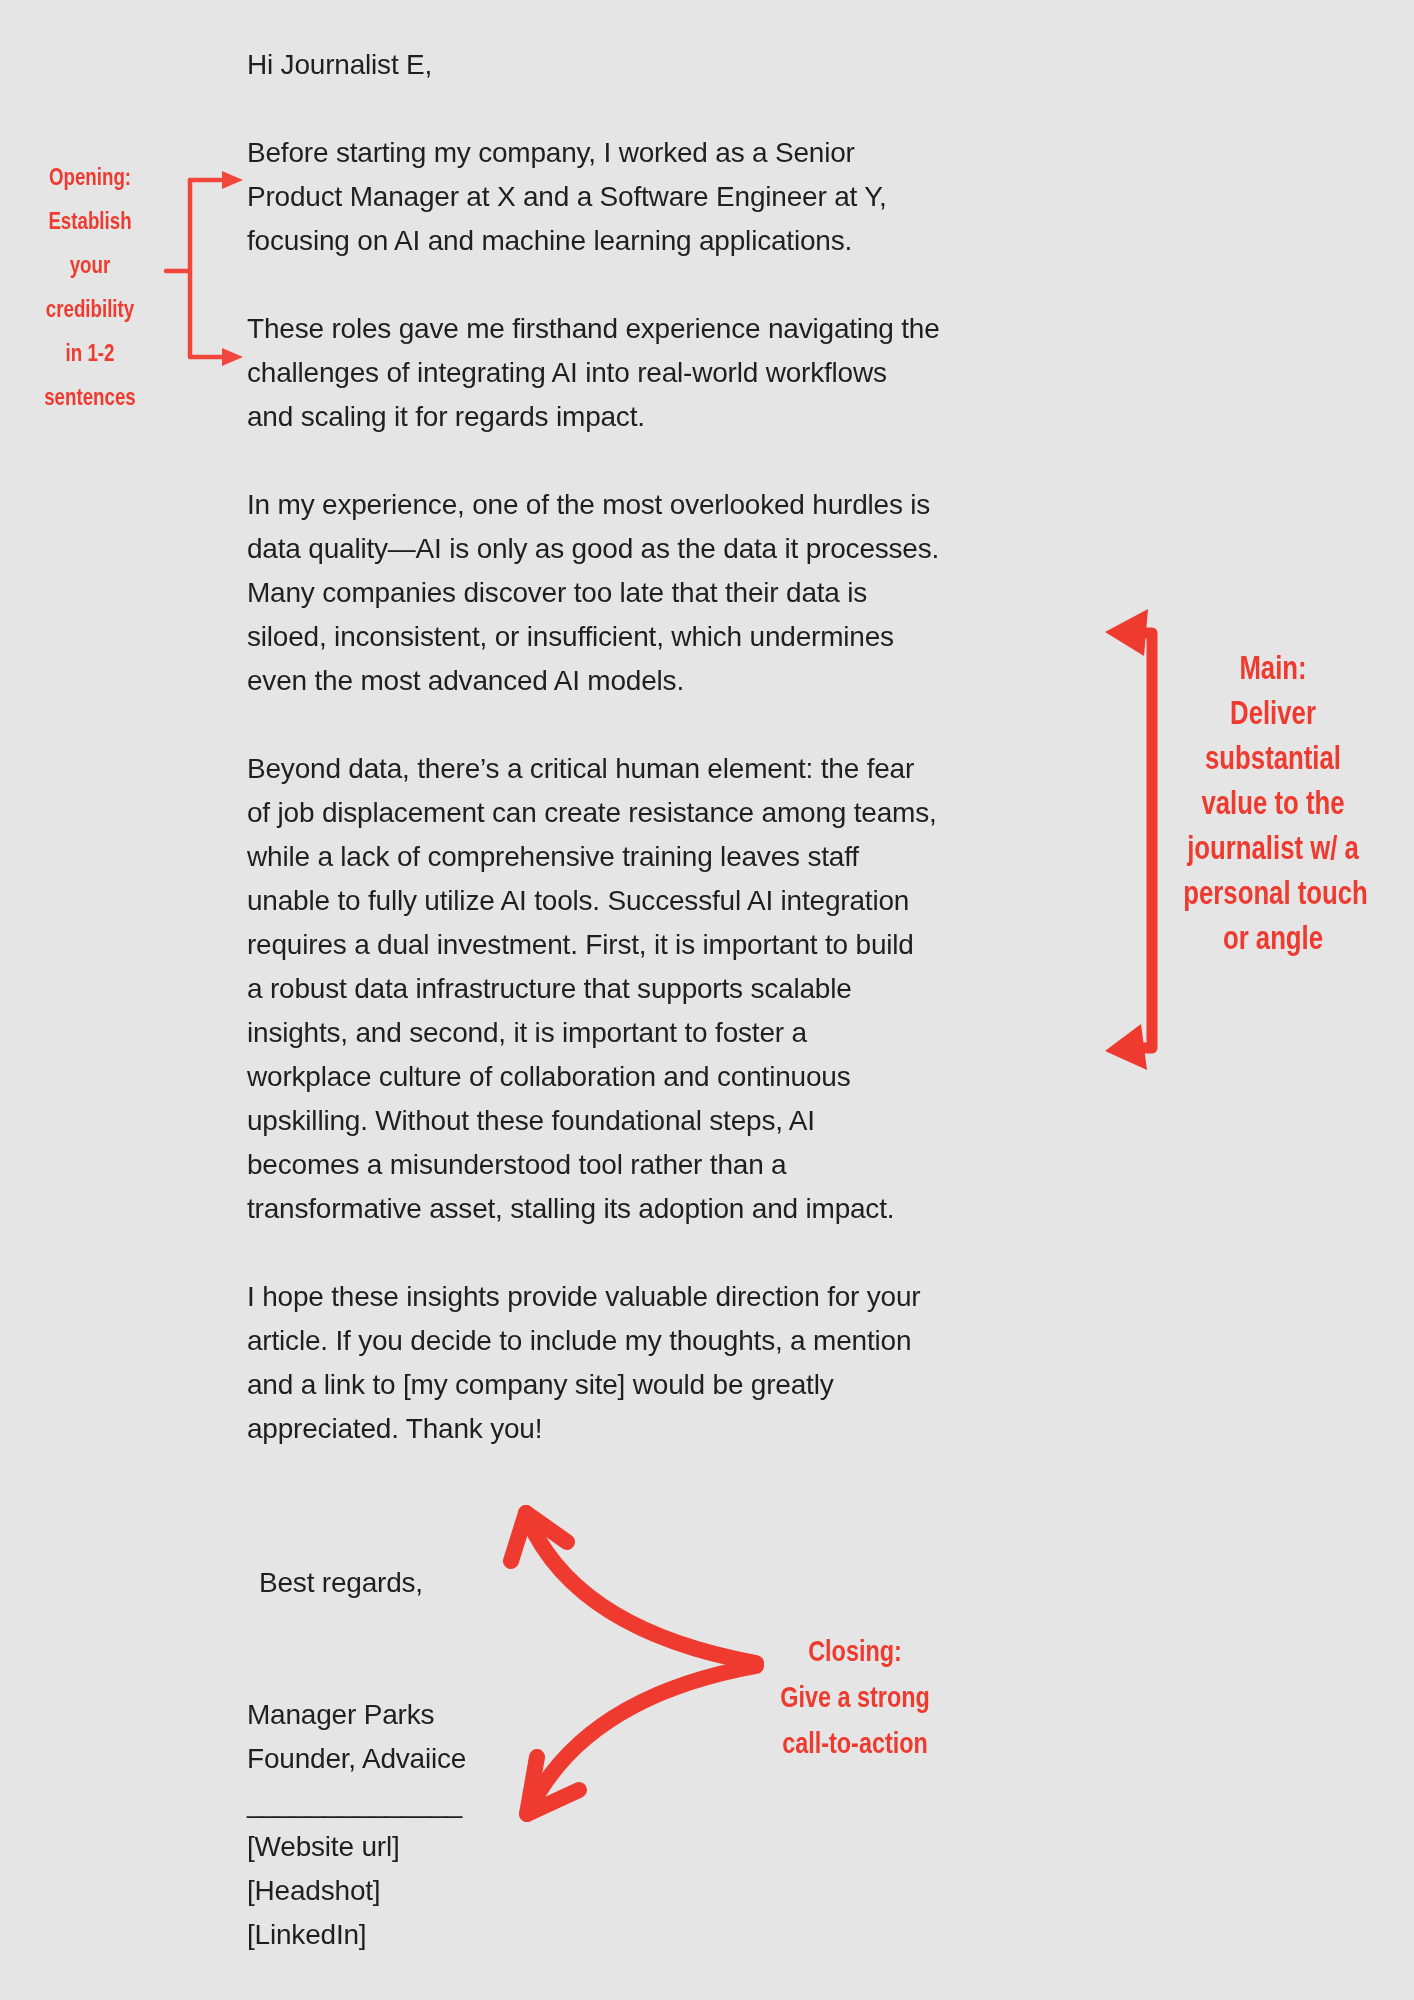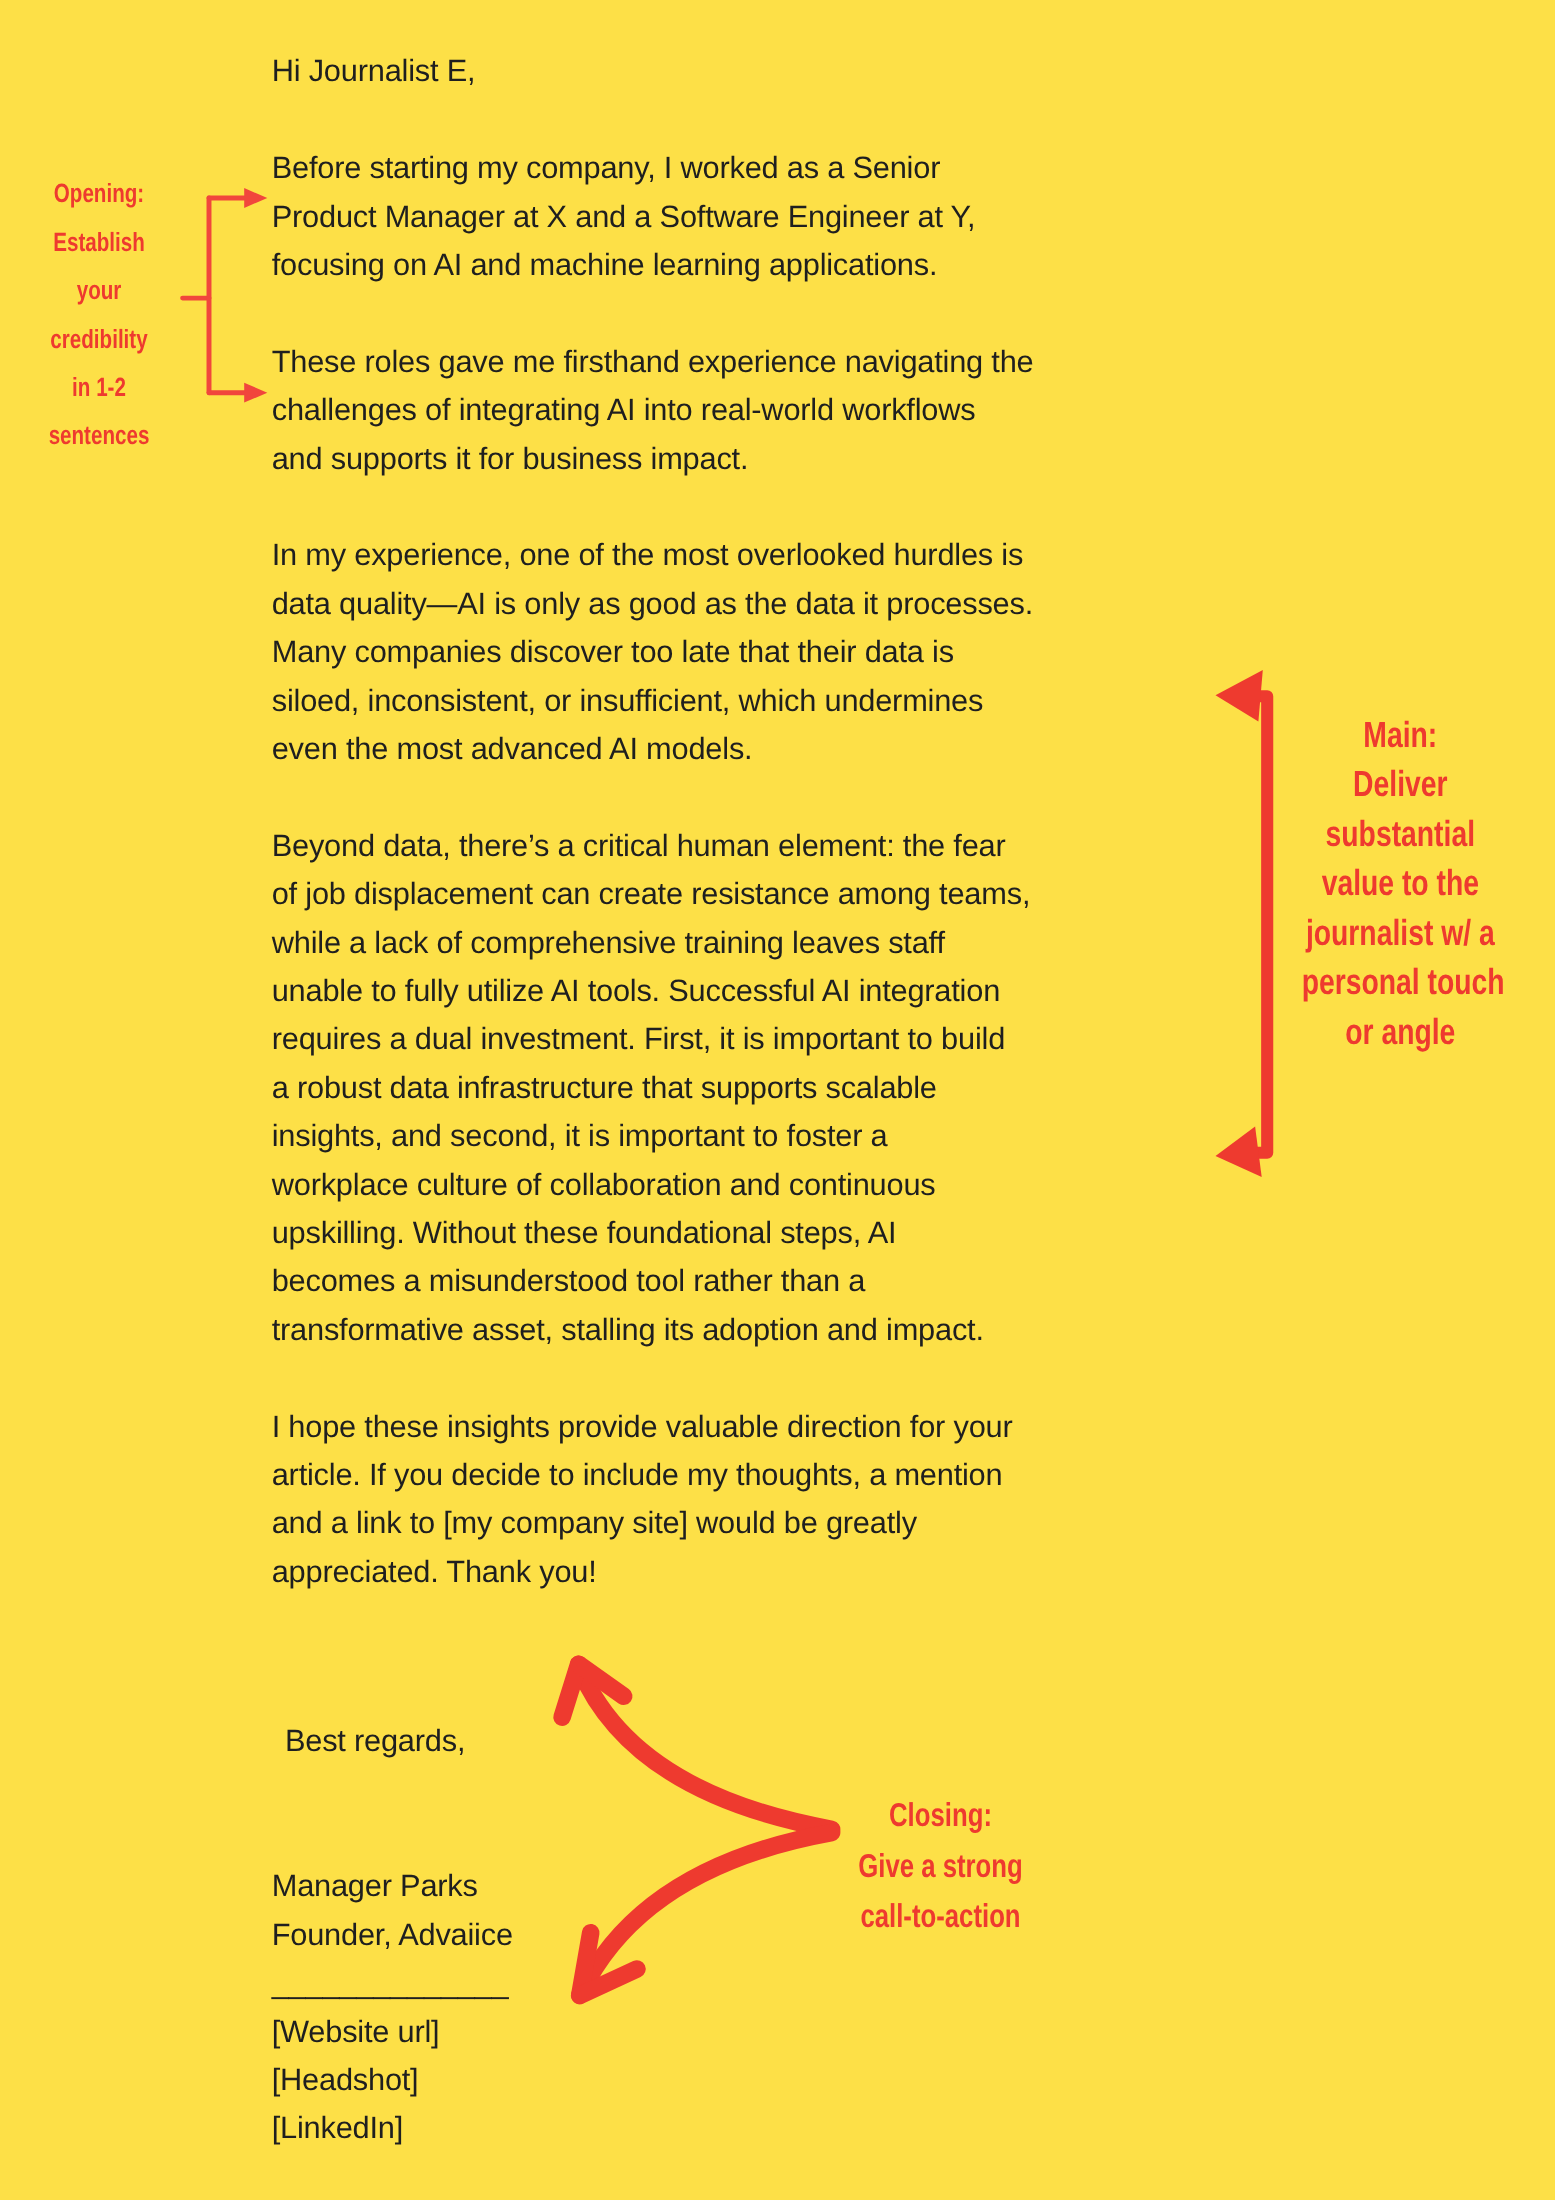--- a/index.html
+++ b/index.html
@@ -1,19 +1,19 @@
 <!DOCTYPE html>
 <html><head>
 <meta charset="utf-8">
 <style>
   html,body{margin:0;padding:0;background:#ffffff;}
   #page{
     position:relative;
     width:1414px;height:2000px;
-    background:#fde047;
+    background:#e5e5e5;
     overflow:hidden;
     font-family:"Liberation Sans", sans-serif;
   }
   
   .letter{
     position:absolute;left:247px;top:43px;width:860px;
     color:#1f1f1f;font-size:28px;line-height:44px;letter-spacing:-0.2px;
   }
   .para{margin:0 0 44px 0;}
   .para:last-child{margin-bottom:0;}
@@ -51,21 +51,21 @@
 
     <div class="para">
       <div class="tline">Before starting my company, I worked as a Senior</div>
       <div class="tline">Product Manager at X and a Software Engineer at Y,</div>
       <div class="tline">focusing on AI and machine learning applications.</div>
     </div>
 
     <div class="para">
       <div class="tline">These roles gave me firsthand experience navigating the</div>
       <div class="tline">challenges of integrating AI into real-world workflows</div>
-      <div class="tline">and supports it for business impact.</div>
+      <div class="tline">and scaling it for regards impact.</div>
     </div>
 
     <div class="para">
       <div class="tline">In my experience, one of the most overlooked hurdles is</div>
       <div class="tline">data quality—AI is only as good as the data it processes.</div>
       <div class="tline">Many companies discover too late that their data is</div>
       <div class="tline">siloed, inconsistent, or insufficient, which undermines</div>
       <div class="tline">even the most advanced AI models.</div>
     </div>
 

